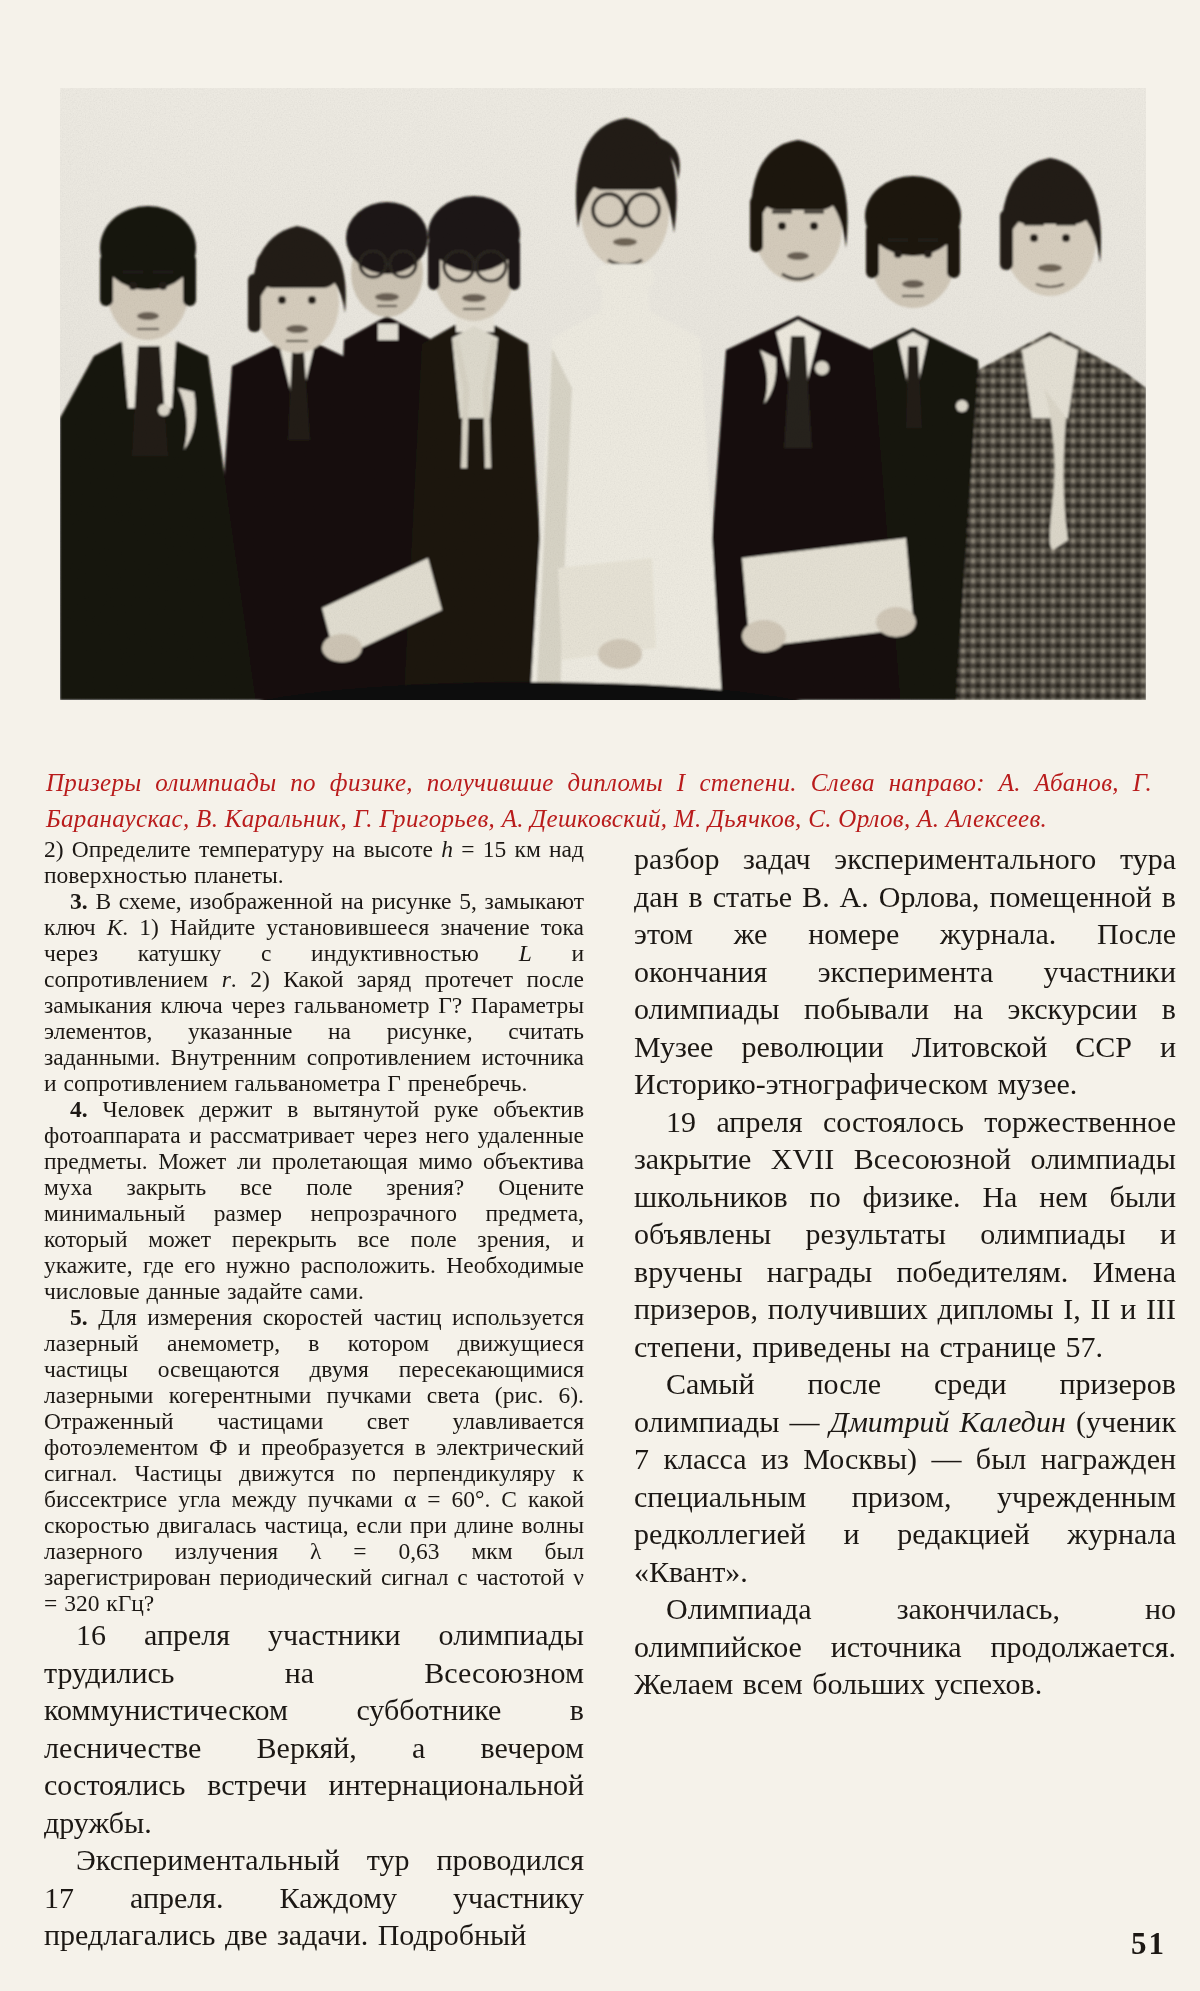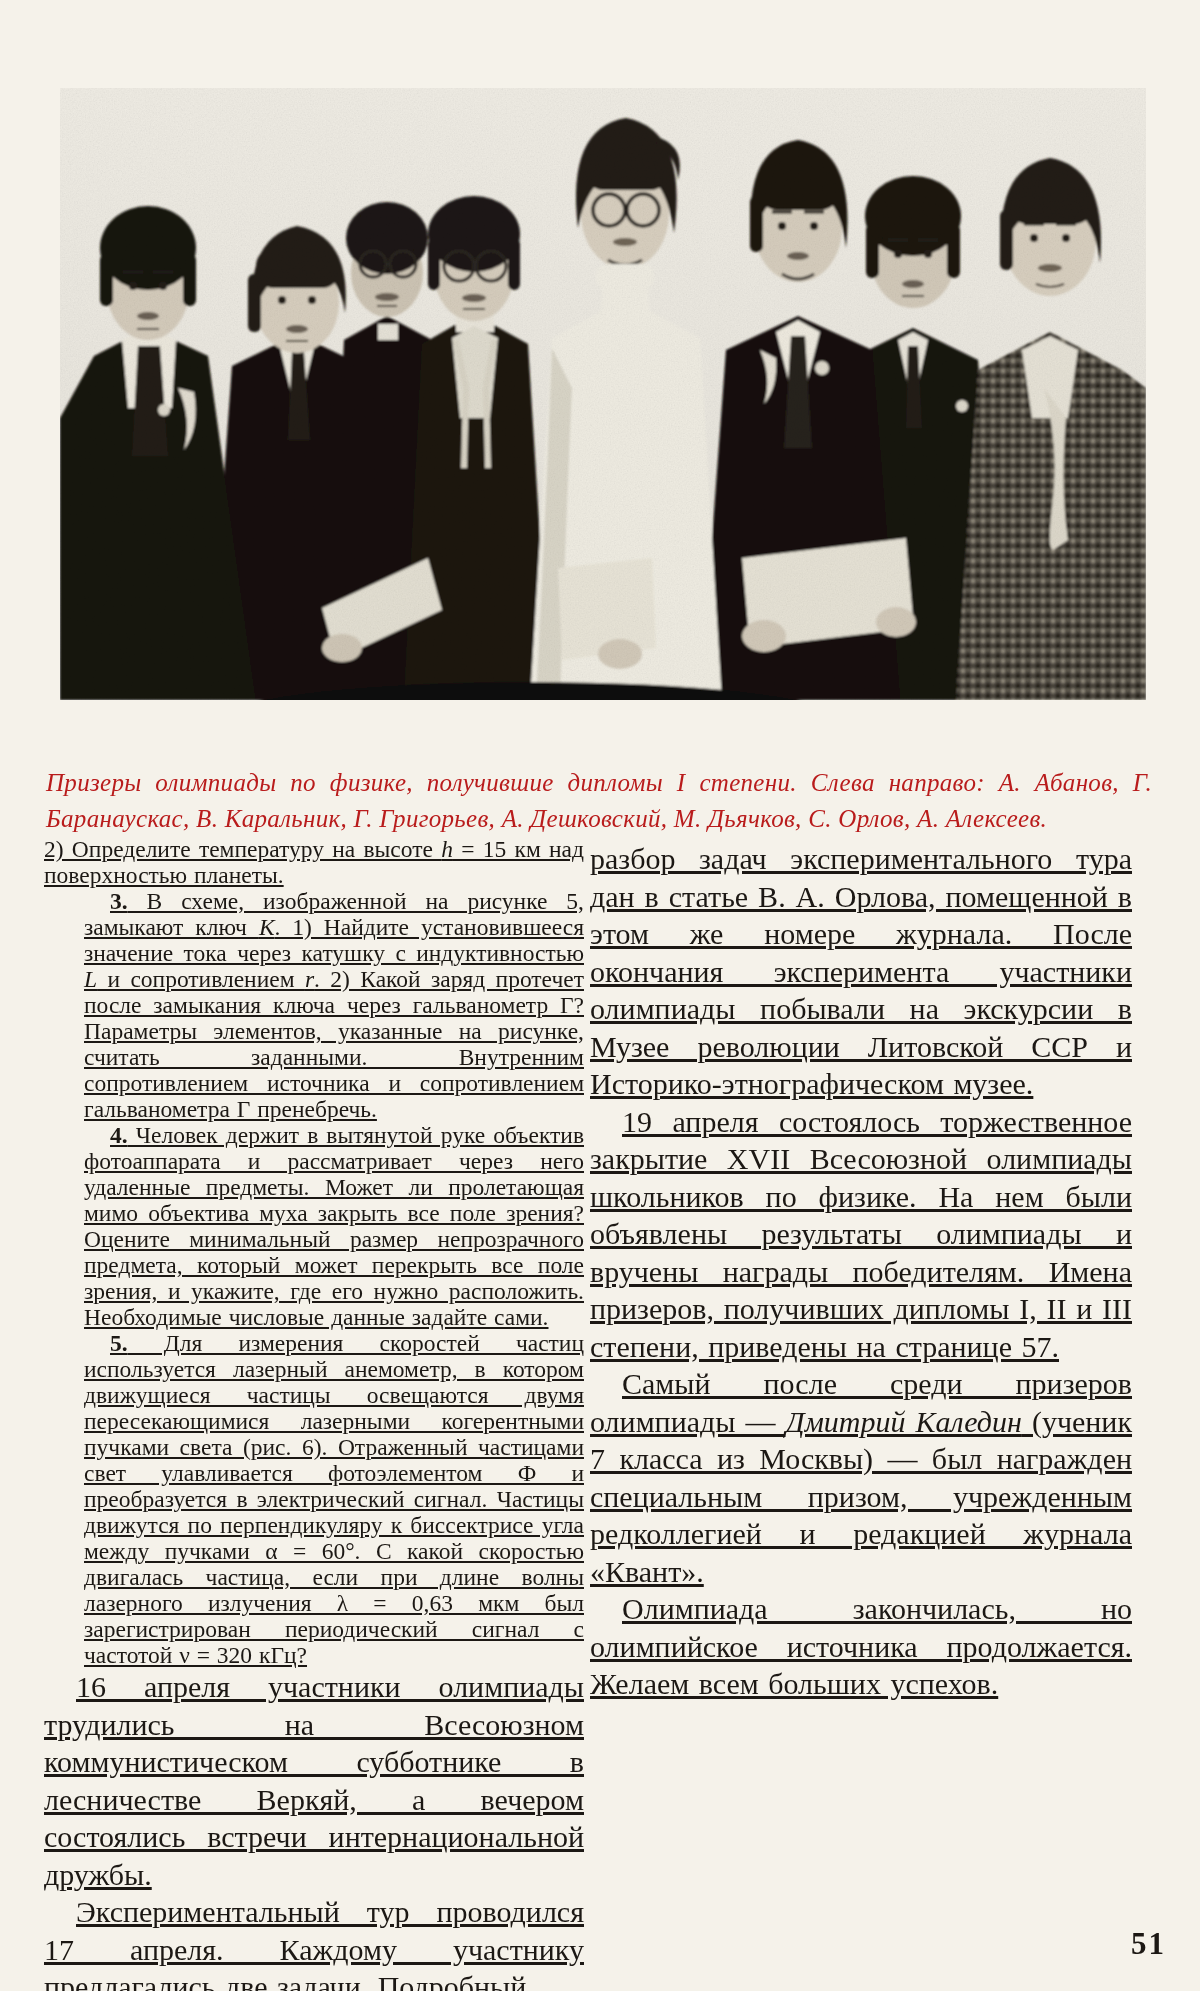--- a/index.html
+++ b/index.html
@@ -17,25 +17,25 @@
     background:#eae7df;
   }
   .photo svg{display:block;width:100%;height:100%;}
   .caption{
     position:absolute;left:46px;top:740px;width:1106px;
     font-style:italic;font-size:25px;line-height:36px;
     letter-spacing:0.3px;text-align:justify;color:#b91c1c;
   }
   .col{position:absolute;text-align:justify;}
   .col-left{left:44px;top:836px;width:540px;}
-  .col-right{left:590px;top:840px;width:542px;}
-  .para{margin:0;text-decoration:underline;}
+  .col-right{left:634px;top:840px;width:542px;}
+  .para{margin:0;}
   .para.small{font-size:23.5px;line-height:26px;word-spacing:1px;}
   .para.large{font-size:30px;line-height:37.5px;word-spacing:2px;}
-  .para.small.indent{text-indent:26px;margin-left:40px;}
+  .para.small.indent{text-indent:26px;}
   .para.large.indent{text-indent:32px;}
   .b{font-weight:bold;}
   .i{font-style:italic;}
   .page-number{
     position:absolute;left:1096px;top:1914px;width:70px;
     font-size:31px;font-weight:bold;text-align:right;letter-spacing:2px;margin-top:12px;
   }
 </style>
 </head>
 <body>

